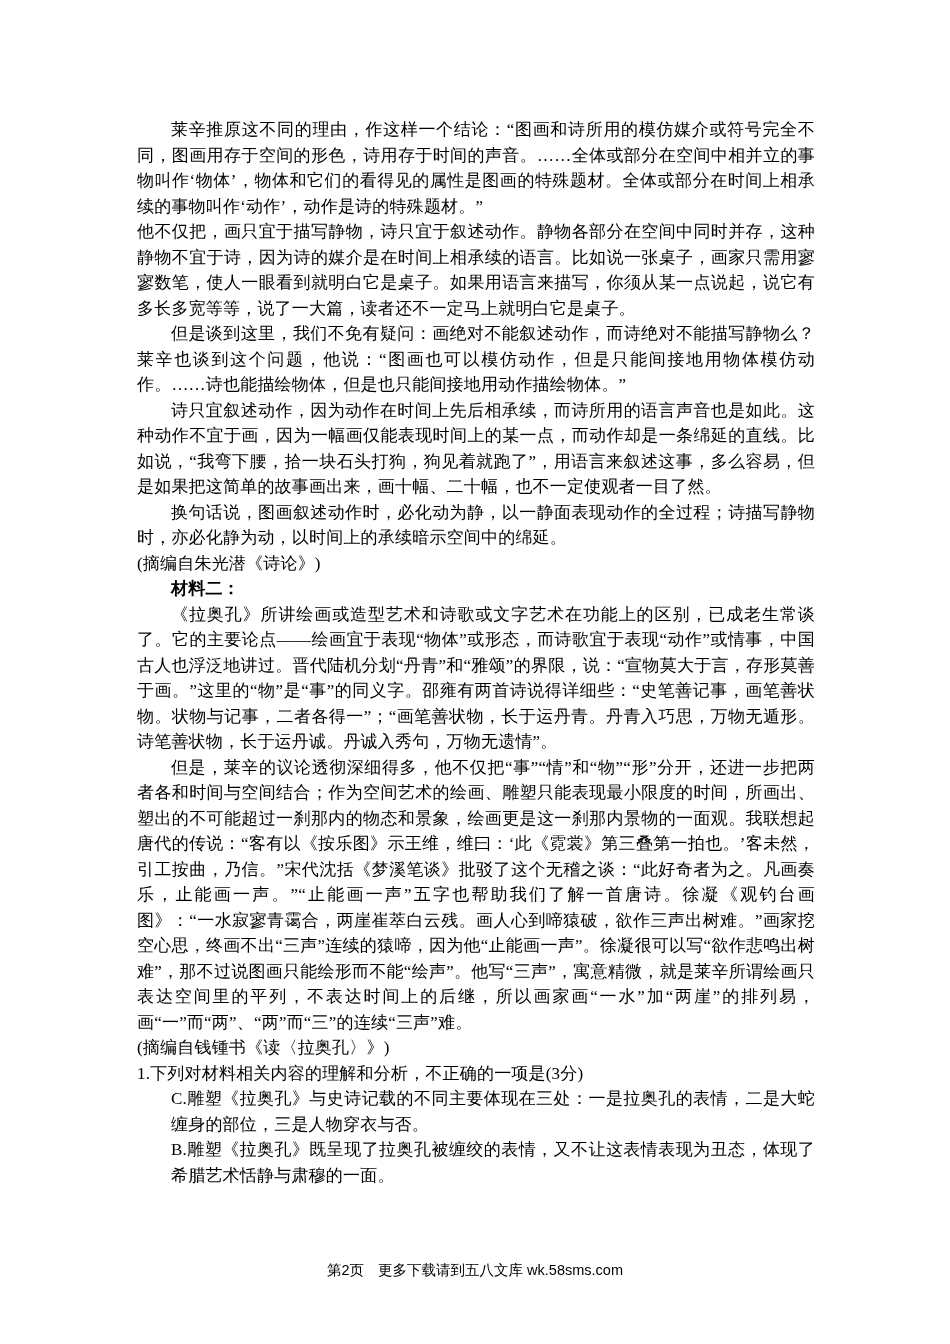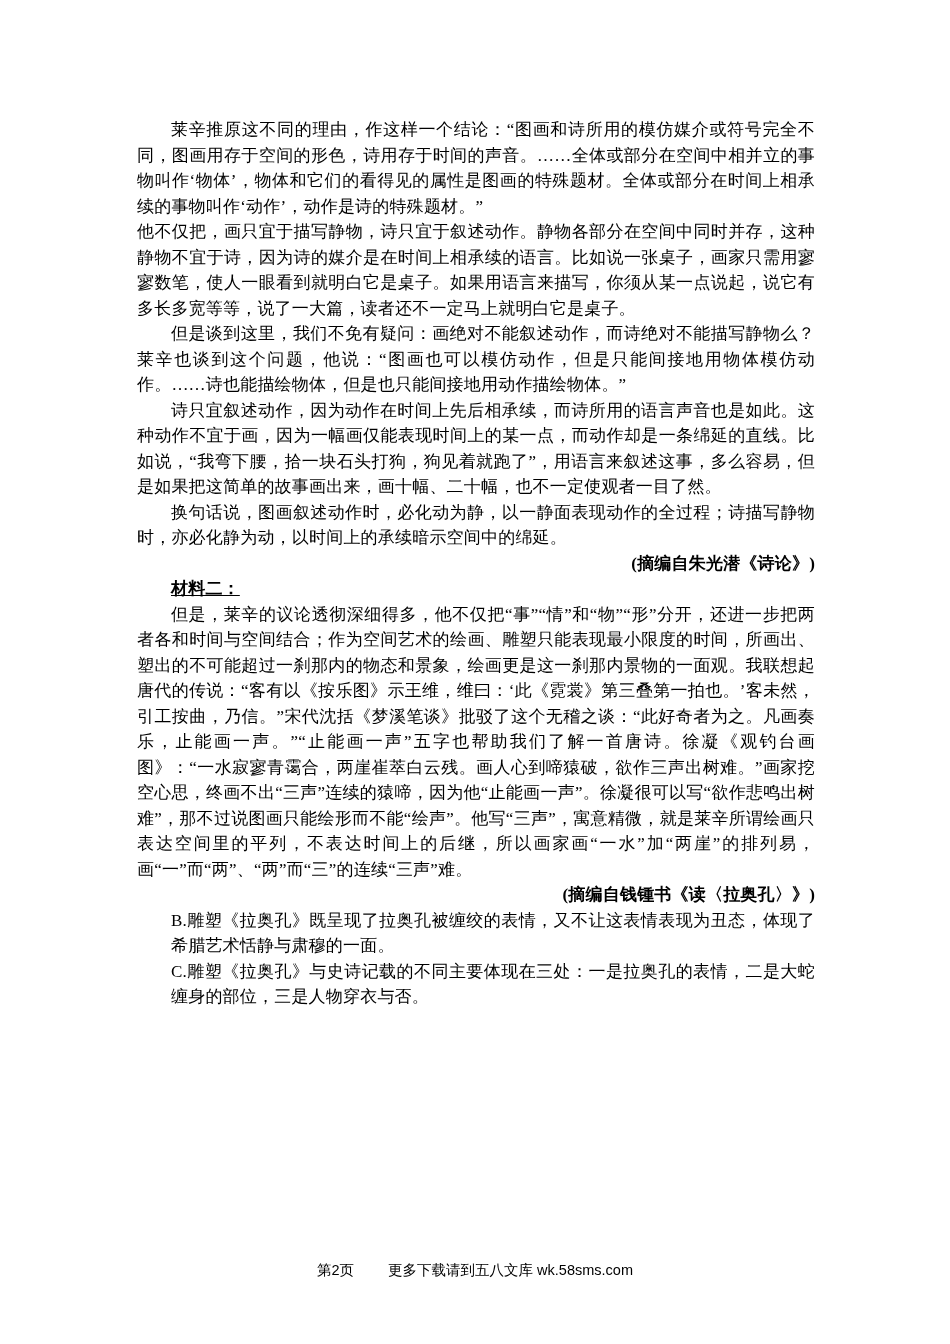--- a/index.html
+++ b/index.html
@@ -31,61 +31,62 @@
     text-align: justify;
     text-justify: inter-ideograph;
     letter-spacing: 0.2px;
   }
   .content p {
     margin: 0;
     padding: 0;
   }
   .indent { text-indent: 2em; }
   .attr {
-    text-align: right;
+    text-align: left;
     text-indent: 0;
-    font-weight: bold;
   }
-  .heading { font-weight: bold; text-decoration: underline; }
+  .heading { font-weight: bold; }
   .opt-a { text-indent: 0.8em; }
   .opt-bc {
     margin-left: 2em !important;
     text-indent: 0;
   }
   .footer {
     position: absolute;
     left: 0;
     top: 1261px;
     width: 950px;
     text-align: center;
     font-family: "Liberation Sans", "DejaVu Sans", sans-serif;
     font-size: 14.5px;
     color: #000000;
   }
-  .footer span { margin: 0 15px; }
+  .footer span { margin: 0 5px; }
 </style>
 </head>
 <body>
 
 <div class="page">
   <div class="content">
 
     <p class="indent">莱辛推原这不同的理由，作这样一个结论：“图画和诗所用的模仿媒介或符号完全不同，图画用存于空间的形色，诗用存于时间的声音。……全体或部分在空间中相并立的事物叫作‘物体’，物体和它们的看得见的属性是图画的特殊题材。全体或部分在时间上相承续的事物叫作‘动作’，动作是诗的特殊题材。”</p>
     <p>他不仅把，画只宜于描写静物，诗只宜于叙述动作。静物各部分在空间中同时并存，这种静物不宜于诗，因为诗的媒介是在时间上相承续的语言。比如说一张桌子，画家只需用寥寥数笔，使人一眼看到就明白它是桌子。如果用语言来描写，你须从某一点说起，说它有多长多宽等等，说了一大篇，读者还不一定马上就明白它是桌子。</p>
     <p class="indent">但是谈到这里，我们不免有疑问：画绝对不能叙述动作，而诗绝对不能描写静物么？莱辛也谈到这个问题，他说：“图画也可以模仿动作，但是只能间接地用物体模仿动作。……诗也能描绘物体，但是也只能间接地用动作描绘物体。”</p>
     <p class="indent">诗只宜叙述动作，因为动作在时间上先后相承续，而诗所用的语言声音也是如此。这种动作不宜于画，因为一幅画仅能表现时间上的某一点，而动作却是一条绵延的直线。比如说，“我弯下腰，拾一块石头打狗，狗见着就跑了”，用语言来叙述这事，多么容易，但是如果把这简单的故事画出来，画十幅、二十幅，也不一定使观者一目了然。</p>
     <p class="indent">换句话说，图画叙述动作时，必化动为静，以一静面表现动作的全过程；诗描写静物时，亦必化静为动，以时间上的承续暗示空间中的绵延。</p>
     <p class="attr">(摘编自朱光潜《诗论》)</p>
 
     <p class="indent heading">材料二：</p>
+    <p class="indent">《拉奥孔》所讲绘画或造型艺术和诗歌或文字艺术在功能上的区别，已成老生常谈了。它的主要论点——绘画宜于表现“物体”或形态，而诗歌宜于表现“动作”或情事，中国古人也浮泛地讲过。晋代陆机分划“丹青”和“雅颂”的界限，说：“宣物莫大于言，存形莫善于画。”这里的“物”是“事”的同义字。邵雍有两首诗说得详细些：“史笔善记事，画笔善状物。状物与记事，二者各得一”；“画笔善状物，长于运丹青。丹青入巧思，万物无遁形。诗笔善状物，长于运丹诚。丹诚入秀句，万物无遗情”。</p>
     <p class="indent">但是，莱辛的议论透彻深细得多，他不仅把“事”“情”和“物”“形”分开，还进一步把两者各和时间与空间结合；作为空间艺术的绘画、雕塑只能表现最小限度的时间，所画出、塑出的不可能超过一刹那内的物态和景象，绘画更是这一刹那内景物的一面观。我联想起唐代的传说：“客有以《按乐图》示王维，维曰：‘此《霓裳》第三叠第一拍也。’客未然，引工按曲，乃信。”宋代沈括《梦溪笔谈》批驳了这个无稽之谈：“此好奇者为之。凡画奏乐，止能画一声。”“止能画一声”五字也帮助我们了解一首唐诗。徐凝《观钓台画图》：“一水寂寥青霭合，两崖崔萃白云残。画人心到啼猿破，欲作三声出树难。”画家挖空心思，终画不出“三声”连续的猿啼，因为他“止能画一声”。徐凝很可以写“欲作悲鸣出树难”，那不过说图画只能绘形而不能“绘声”。他写“三声”，寓意精微，就是莱辛所谓绘画只表达空间里的平列，不表达时间上的后继，所以画家画“一水”加“两崖”的排列易，画“一”而“两”、“两”而“三”的连续“三声”难。</p>
     <p class="attr">(摘编自钱锺书《读〈拉奥孔〉》)</p>
 
+    <p>1.下列对材料相关内容的理解和分析，不正确的一项是(3分)</p>
+    <p class="opt-bc">C.雕塑《拉奥孔》与史诗记载的不同主要体现在三处：一是拉奥孔的表情，二是大蛇缠身的部位，三是人物穿衣与否。</p>
     <p class="opt-bc">B.雕塑《拉奥孔》既呈现了拉奥孔被缠绞的表情，又不让这表情表现为丑态，体现了希腊艺术恬静与肃穆的一面。</p>
-    <p class="opt-bc">C.雕塑《拉奥孔》与史诗记载的不同主要体现在三处：一是拉奥孔的表情，二是大蛇缠身的部位，三是人物穿衣与否。</p>
 
   </div>
 
   <div class="footer">
     <span>第2页</span>
     <span>更多下载请到五八文库 wk.58sms.com</span>
   </div>
 </div>
 
 </body></html>

